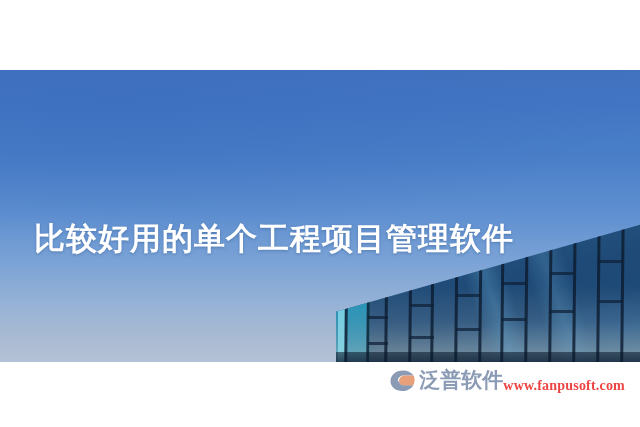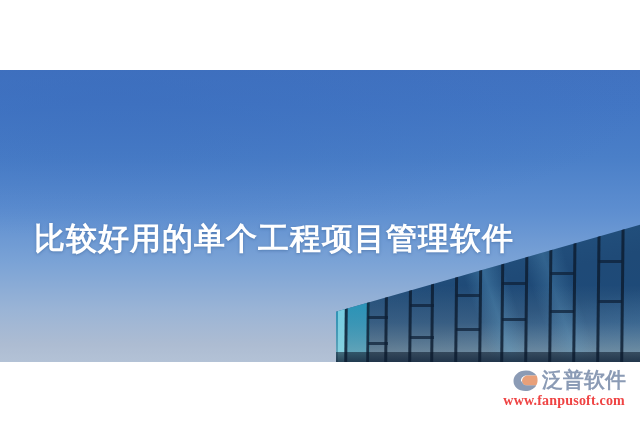--- a/index.html
+++ b/index.html
@@ -165,21 +165,20 @@
     font-family: "DejaVu Sans", "Liberation Sans", sans-serif;
     margin-top: 36px;
   }
 
   
   .logo-block {
     position: absolute;
     right: 14px;
     top: 368px;
     display: flex;
-    flex-direction: column;
     align-items: flex-end;
   }
   .logo-row {
     display: flex;
     align-items: center;
     gap: 3px;
   }
   .logo-mark {
     width: 27px;
     height: 25px;

